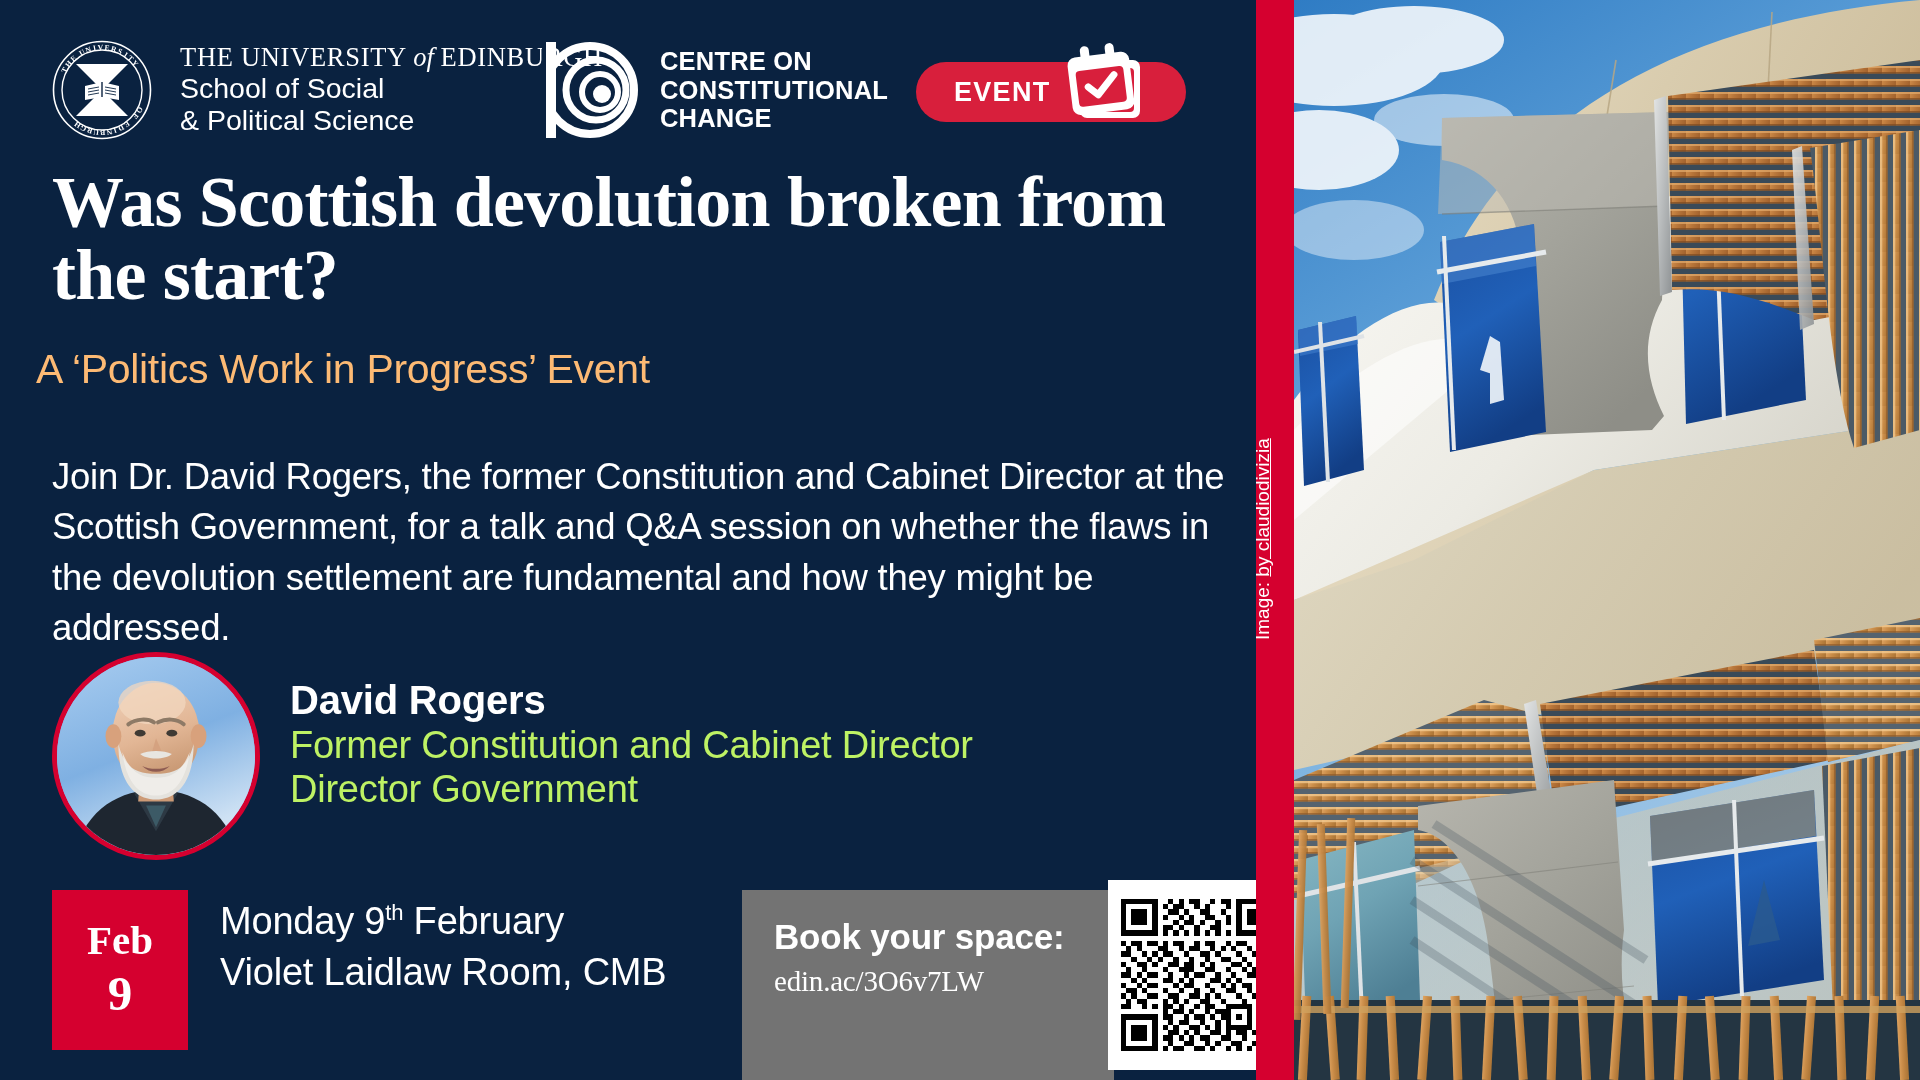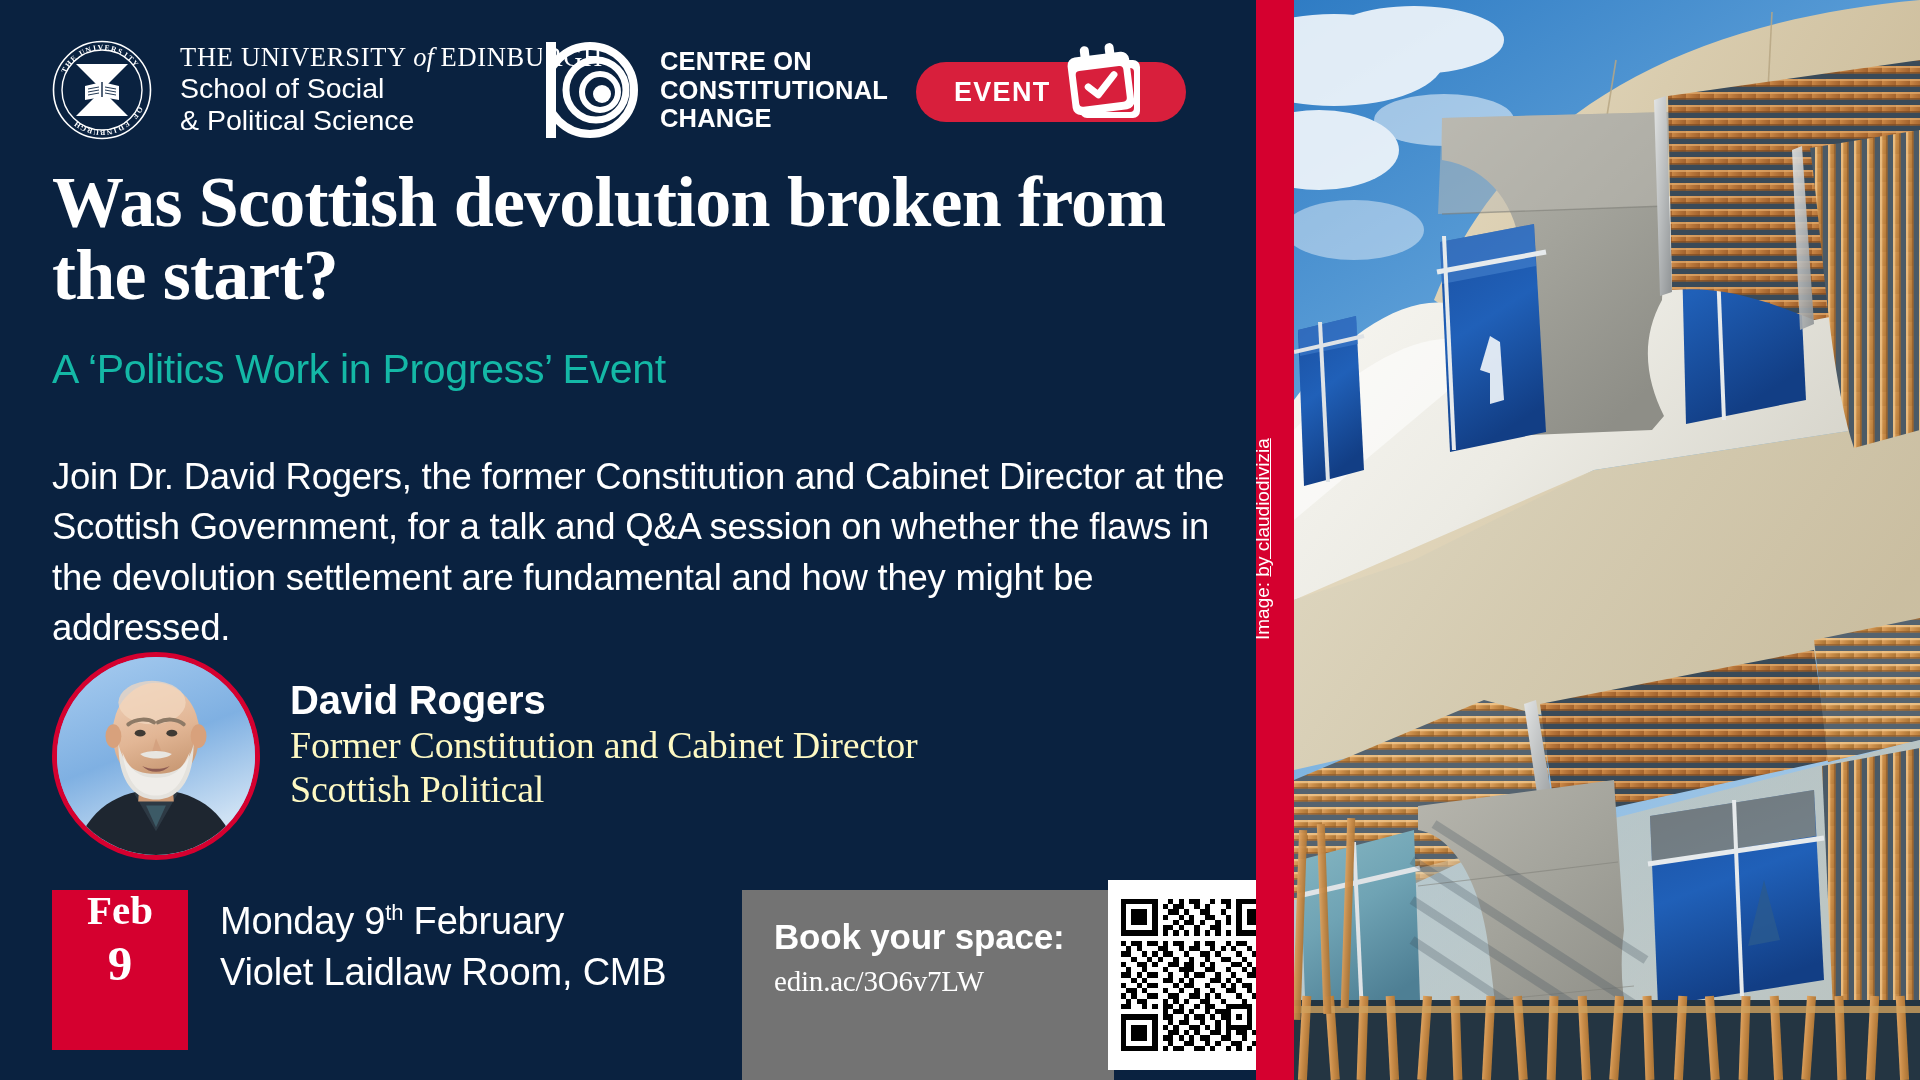--- a/index.html
+++ b/index.html
@@ -84,24 +84,24 @@
   #headline {
     position: absolute; left: 52px; top: 166px;
     width: 1190px;
     font-family: "Liberation Serif", serif;
     font-weight: bold;
     font-size: 72px; line-height: 1.02;
     letter-spacing: -0.8px;
     color: #ffffff;
   }
   #subhead {
-    position: absolute; left: 52px; top: 347px;
+    position: absolute; left: 36px; top: 347px;
     font-family: "Liberation Sans", sans-serif;
     font-size: 41px; line-height: 1.1;
-    color: #14b8a6; letter-spacing: -0.3px;
+    color: #fdba74; letter-spacing: -0.3px;
   }
   #blurb {
     position: absolute; left: 52px; top: 452px;
     width: 1175px;
     font-family: "Liberation Sans", sans-serif;
     font-size: 36.5px; line-height: 1.38;
     color: #ffffff; letter-spacing: -0.25px;
   }
 
   
@@ -120,33 +120,33 @@
   }
   #speaker-avatar svg { display: block; width: 100%; height: 100%; }
   #speaker-text { margin-left: 30px; padding-top: 26px; }
   #speaker-name {
     font-family: "Liberation Sans", sans-serif;
     font-weight: bold; font-size: 40px;
     line-height: 1.12; color: #ffffff;
     letter-spacing: -0.2px;
   }
   .speaker-role {
-    font-family: Liberation Serif, serif;
+    font-family: Liberation Sans, sans-serif;
     font-size: 38px; line-height: 1.17;
-    color: #fef9c3; letter-spacing: -0.25px;
+    color: #bef264; letter-spacing: -0.25px;
     white-space: nowrap;
   }
 
   
   #date-badge {
     position: absolute; left: 52px; top: 890px;
     width: 136px; height: 160px;
     background: #d5002f;
     display: flex; flex-direction: column;
-    align-items: center; justify-content: flex-start;
+    align-items: center; justify-content: center;
   }
   #date-badge-month {
     font-family: "Liberation Serif", serif;
     font-weight: bold; font-size: 41px;
     color: #ffffff; line-height: 1;
   }
   #date-badge-day {
     font-family: "Liberation Serif", serif;
     font-weight: bold; font-size: 49px;
     color: #ffffff; line-height: 1.1;
@@ -601,21 +601,21 @@
                    C 126 116, 116 122, 100 122 C 84 122, 74 116, 66 96 Z" fill="#f1f0ec" opacity="0.8"></path>
 
           <path d="M84 98 C 92 94, 108 94, 116 98 C 110 104, 90 104, 84 98 Z" fill="#e8e6e1"></path>
 
           <path d="M86 110 C 94 118, 106 118, 114 110 C 106 114, 94 114, 86 110 Z" fill="#8d5b52"></path>
         </svg>
       </div>
       <div id="speaker-text">
         <div id="speaker-name">David Rogers</div>
         <div class="speaker-role">Former Constitution and Cabinet Director</div>
-        <div class="speaker-role">Scottish Political</div>
+        <div class="speaker-role">Director Government</div>
       </div>
     </div>
 
     <div id="date-badge">
       <span id="date-badge-month">Feb</span>
       <span id="date-badge-day">9</span>
     </div>
     <div id="date-details">
       <div><span>Monday 9</span><sup>th</sup><span> February</span></div>
       <div>Violet Laidlaw Room, CMB</div>

